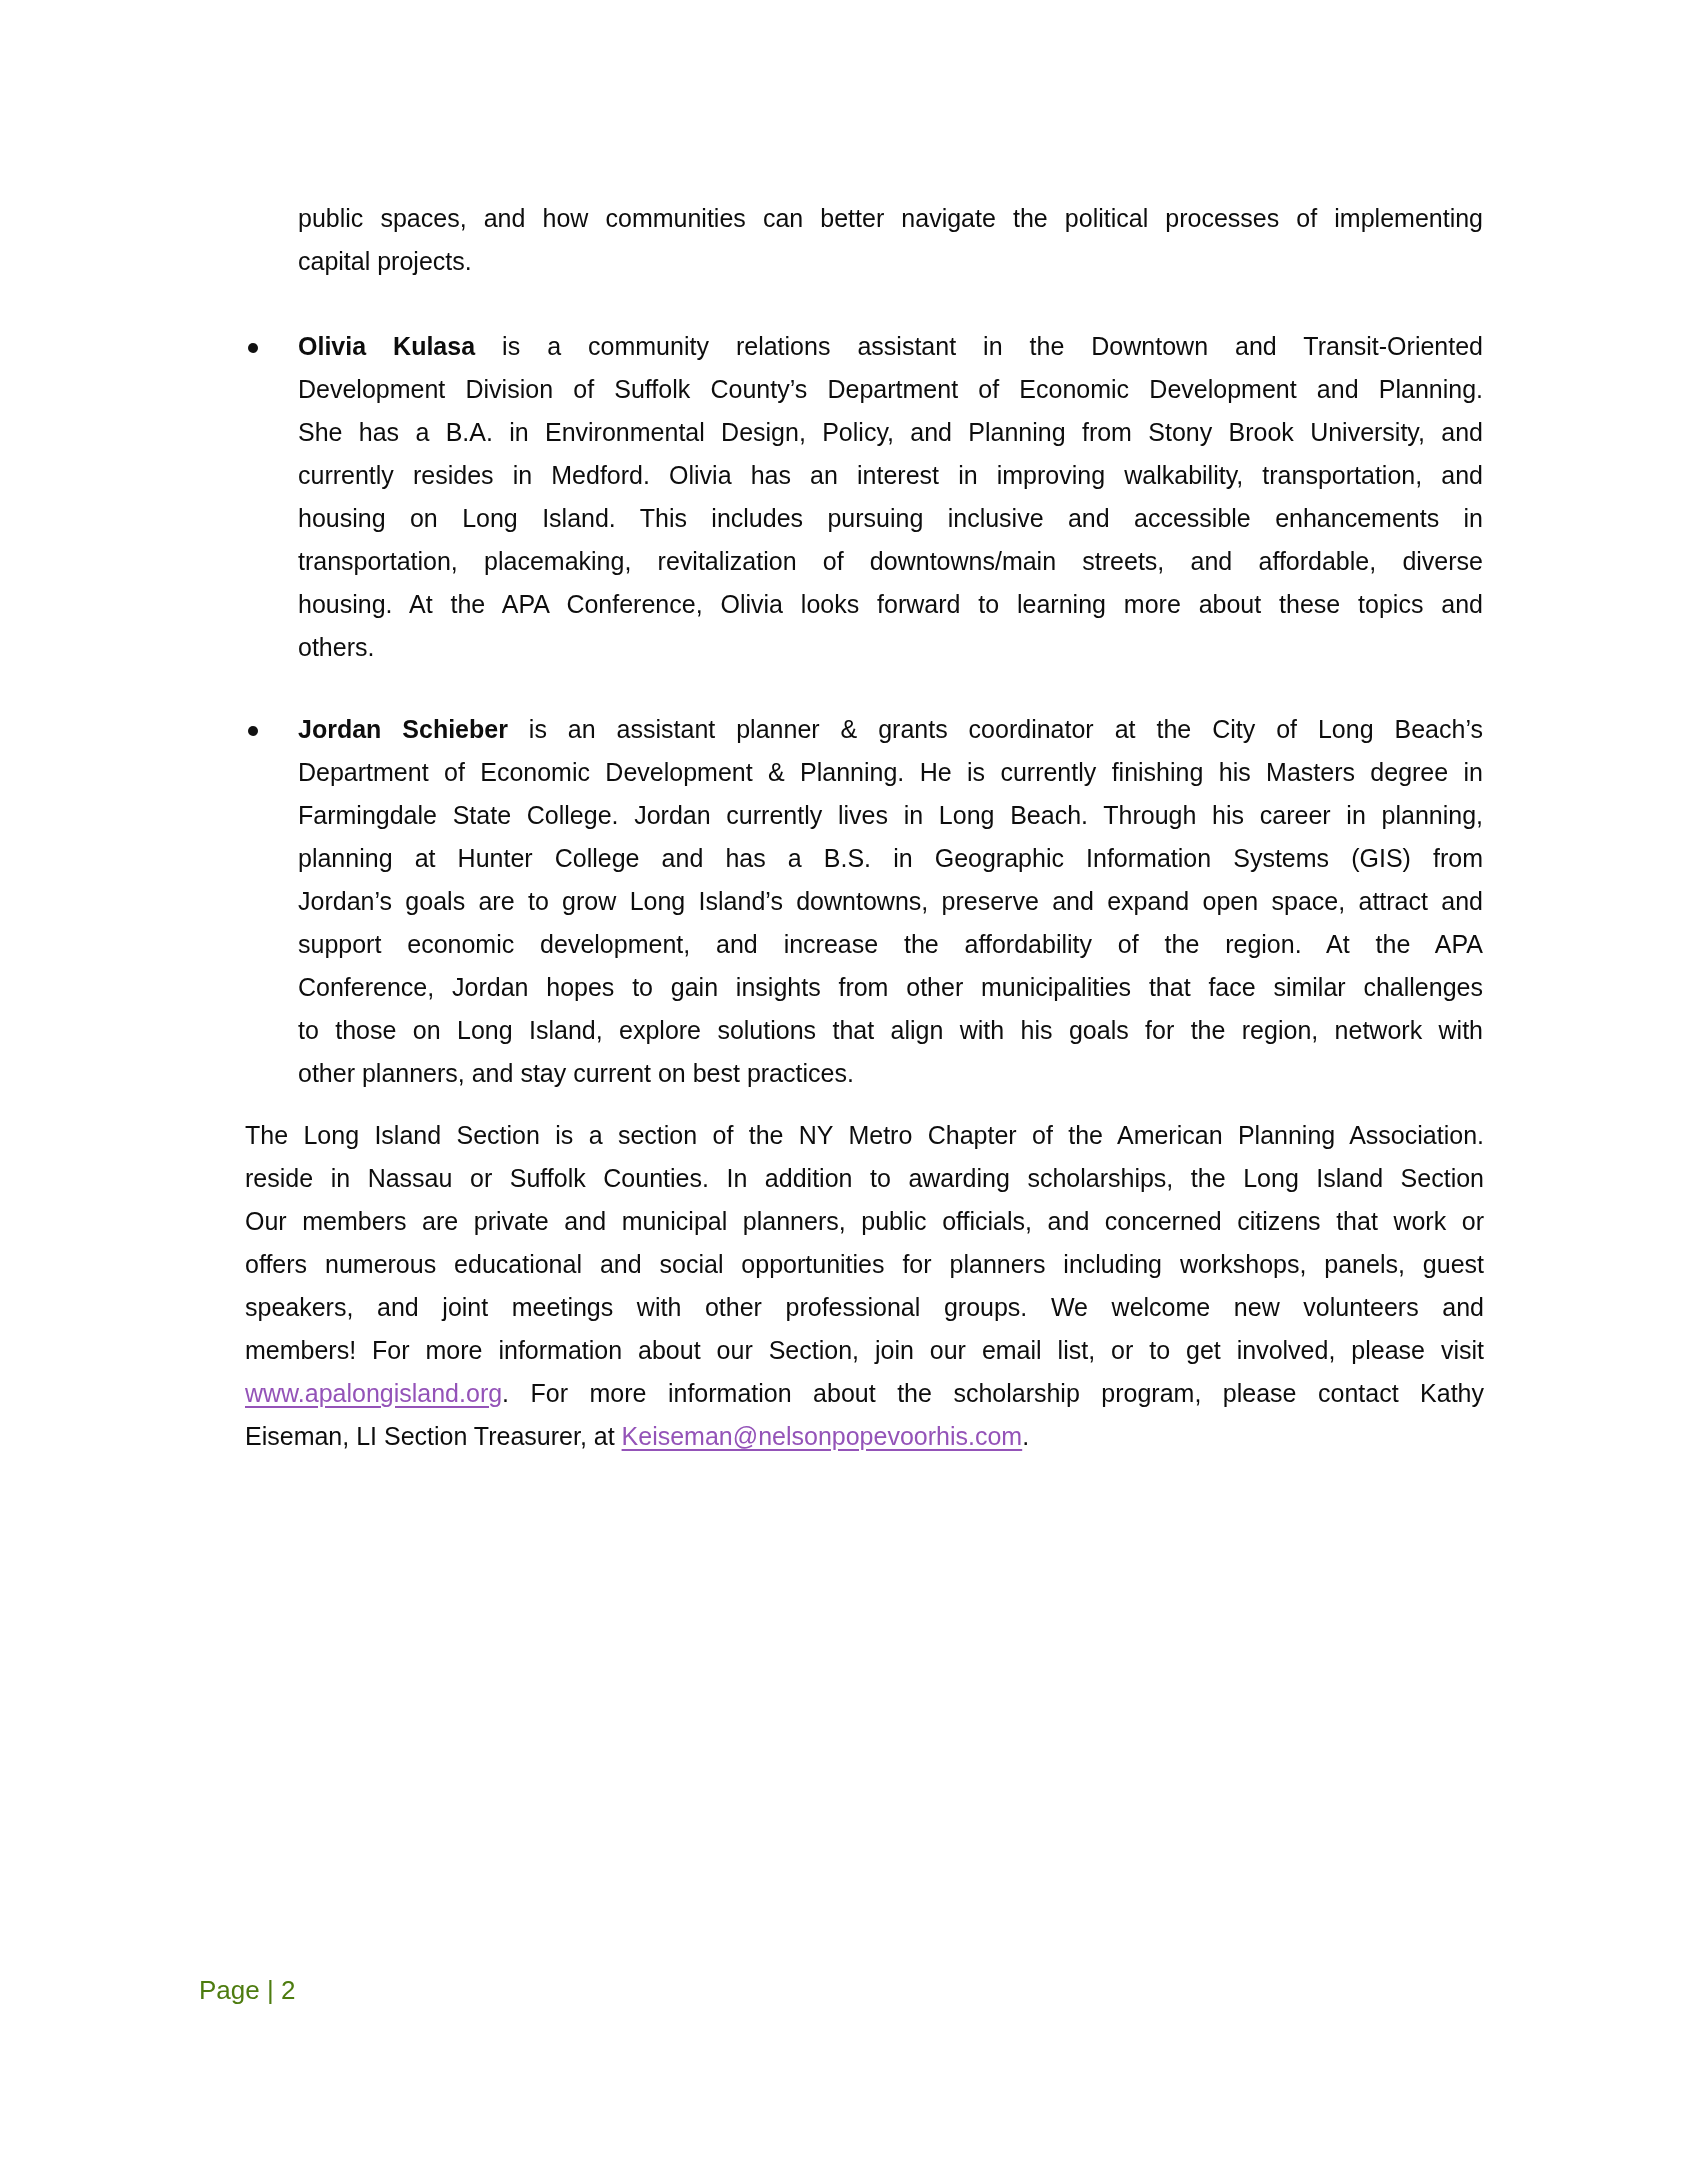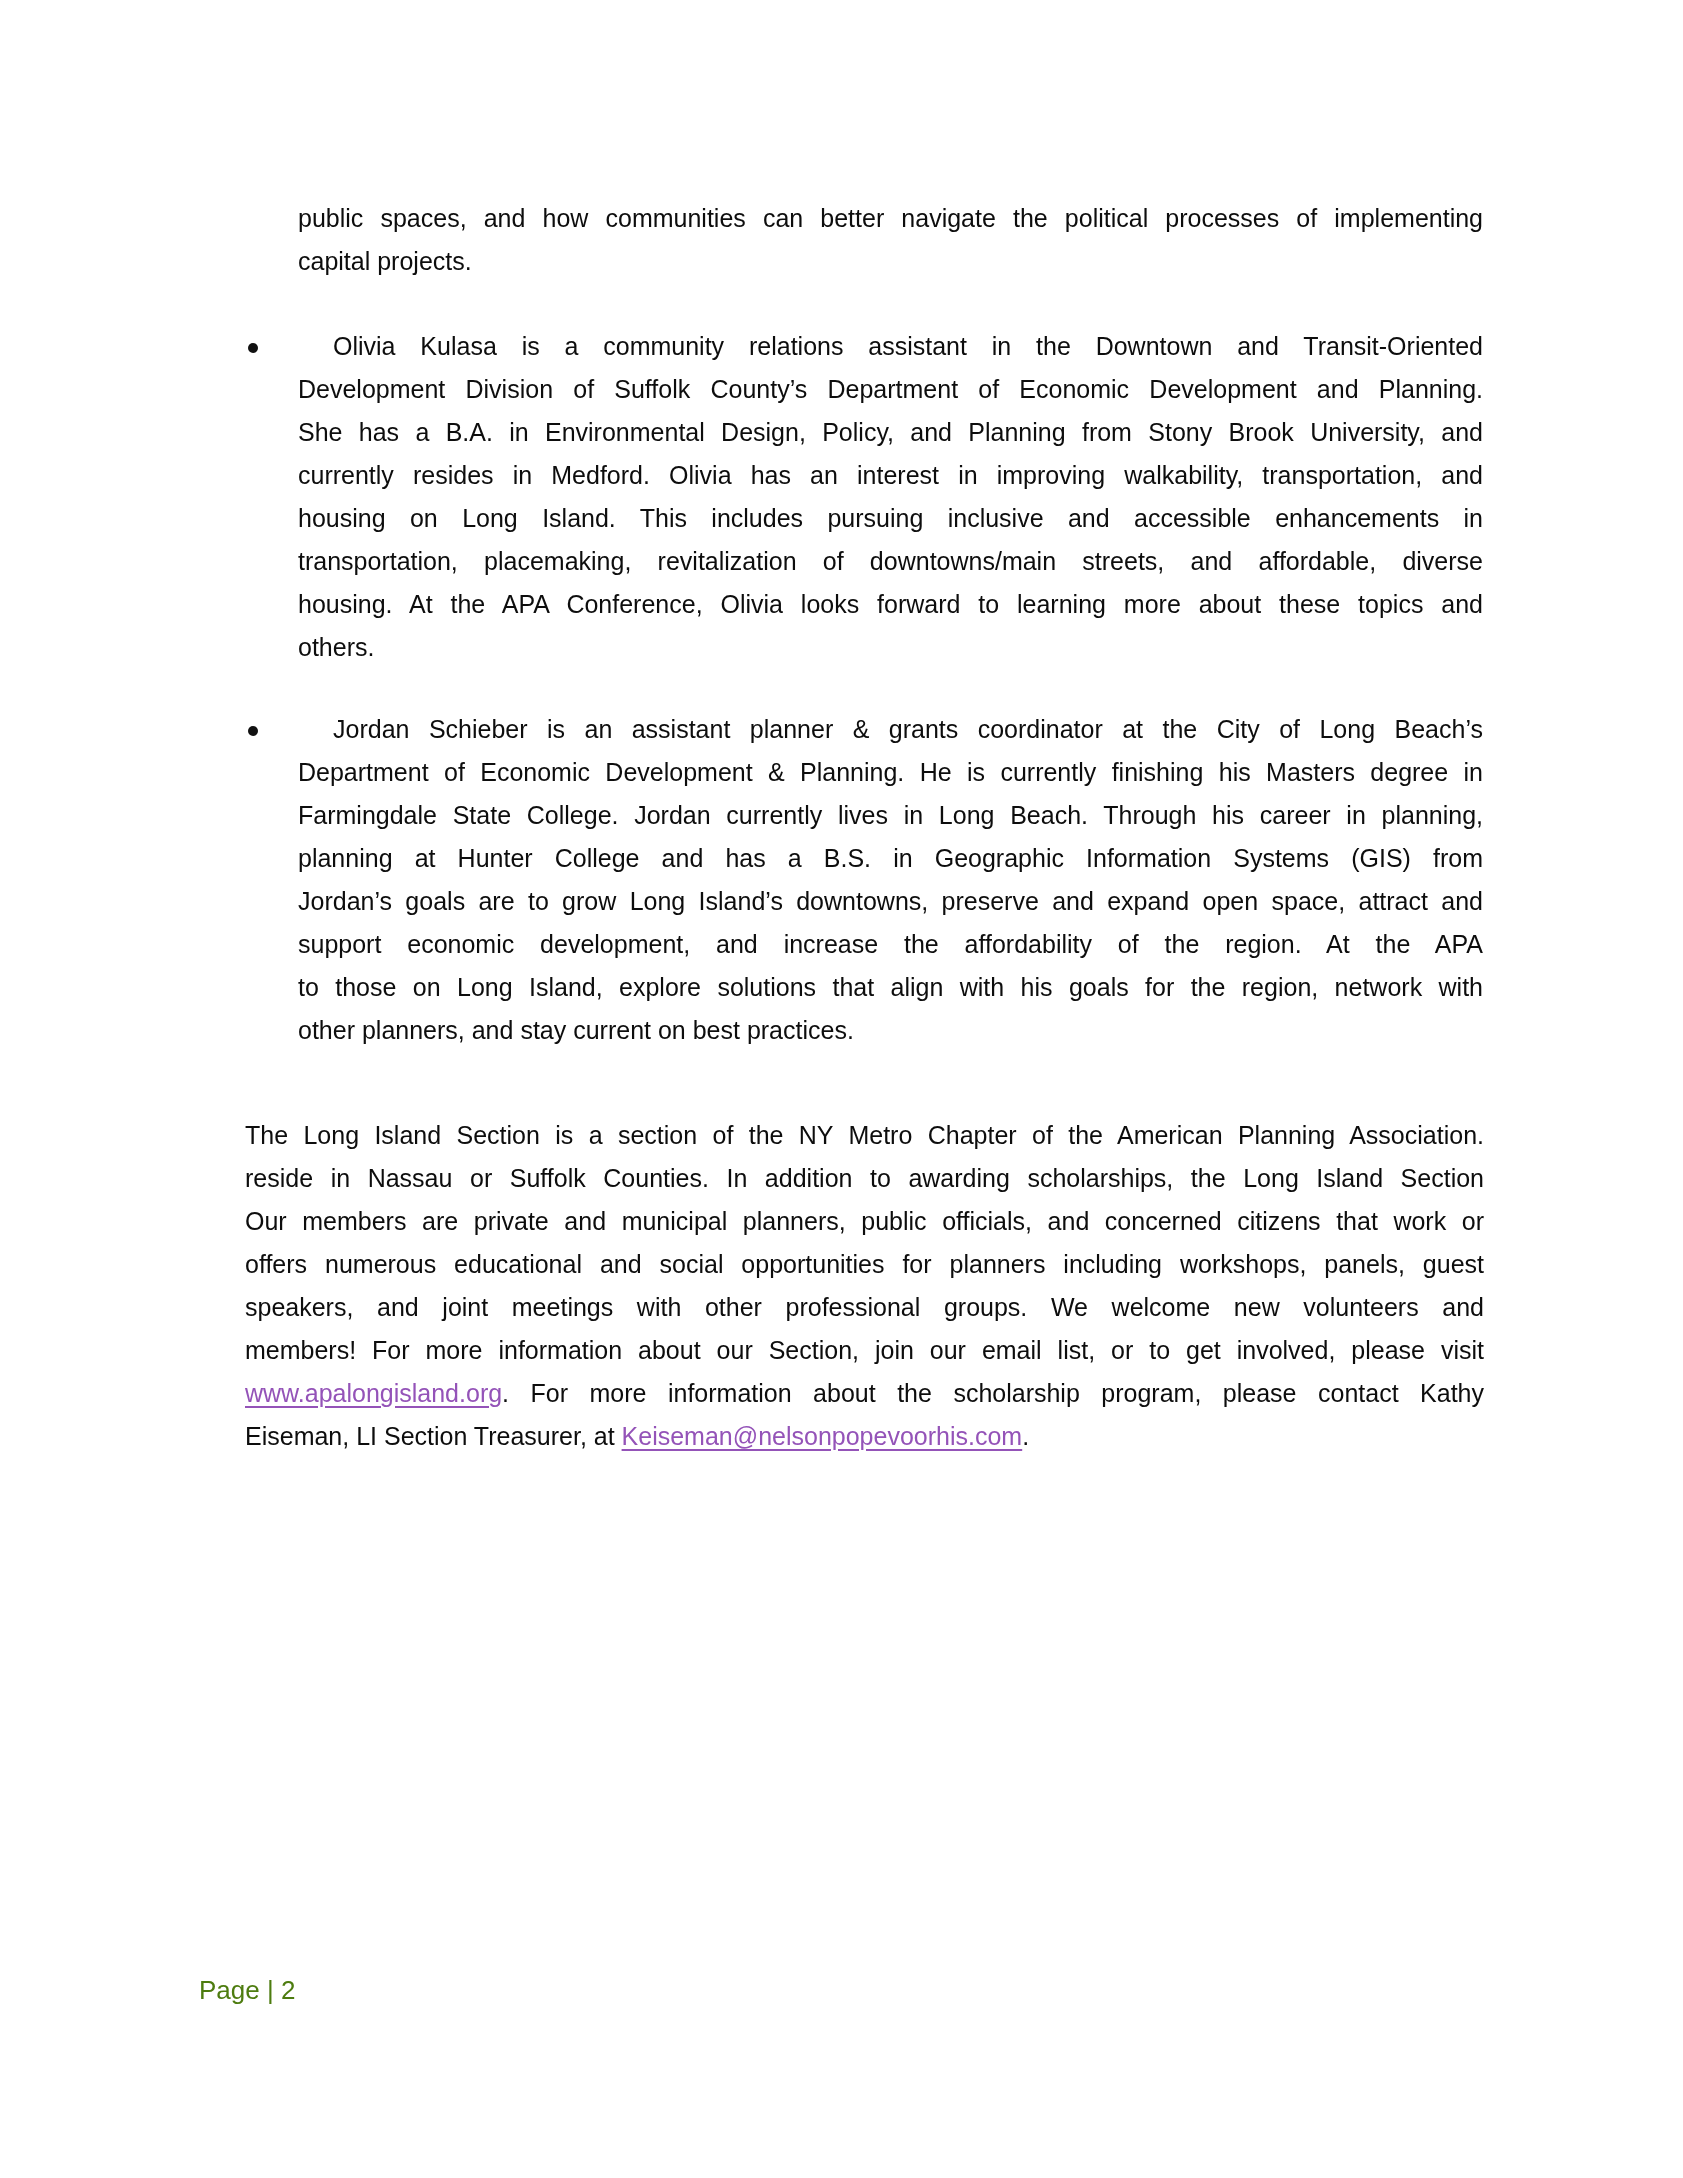--- a/index.html
+++ b/index.html
@@ -6,21 +6,21 @@
   body { width: 1683px; height: 2178px; position: relative; overflow: hidden;
          font-family: "Liberation Sans", "DejaVu Sans", sans-serif; color: #0d0d0d; }
   .page { position: absolute; left: 0; top: 0; width: 1683px; height: 1704px; background: #fff; }
   .block { position: absolute; }
   .line { display: block; height: 43px; line-height: 43px; font-size: 25px;
           white-space: nowrap; text-align: justify; text-align-last: justify; }
   .line.last { text-align-last: left; }
   .bullet { position: absolute; left: 248px; width: 10px; height: 10px; border-radius: 50%; background: #111; }
   .indent { left: 298px; width: 1185px; }
   .para { left: 245px; width: 1239px; }
-  b.name { font-weight: normal; margin-left: 35px; }
+  b.name { font-weight: bold; }
   a.link { color: #9453b8; text-decoration: underline; text-underline-offset: 4px; }
   .footer { position: absolute; left: 199px; top: 1970px; font-size: 26px; line-height: 40px; color: #4d7c0f; }
 </style>
 </head>
 <body>
 
 <div class="page">
 
   <div class="block indent" style="top:197px;">
     <span class="line">public spaces, and how communities can better navigate the political processes of implementing</span>
@@ -40,20 +40,21 @@
   </div>
 
   <span class="bullet" style="top:726px;"></span>
   <div class="block indent" style="top:708px;">
     <span class="line"><b class="name">Jordan Schieber</b><span> is an assistant planner &amp; grants coordinator at the City of Long Beach’s</span></span>
     <span class="line">Department of Economic Development &amp; Planning. He is currently finishing his Masters degree in</span>
     <span class="line">Farmingdale State College.  Jordan currently lives in Long Beach. Through his career in planning,</span>
     <span class="line">planning at Hunter College and has a B.S. in Geographic Information Systems (GIS) from</span>
     <span class="line">Jordan’s goals are to grow Long Island’s downtowns, preserve and expand open space, attract and</span>
     <span class="line">support economic development, and increase the affordability of the region. At the APA</span>
+    <span class="line">Conference, Jordan hopes to gain insights from other municipalities that face similar challenges</span>
     <span class="line">to those on Long Island, explore solutions that align with his goals for the region, network with</span>
     <span class="line last">other planners, and stay current on best practices.</span>
   </div>
 
   <div class="block para" style="top:1114px;">
     <span class="line">The Long Island Section is a section of the NY Metro Chapter of the American Planning Association.</span>
     <span class="line">reside in Nassau or Suffolk Counties.  In addition to awarding scholarships, the Long Island Section</span>
     <span class="line">Our members are private and municipal planners, public officials, and concerned citizens that work or</span>
     <span class="line">offers numerous educational and social opportunities for planners including workshops, panels, guest</span>
     <span class="line">speakers, and joint meetings with other professional groups.  We welcome new volunteers and</span>

